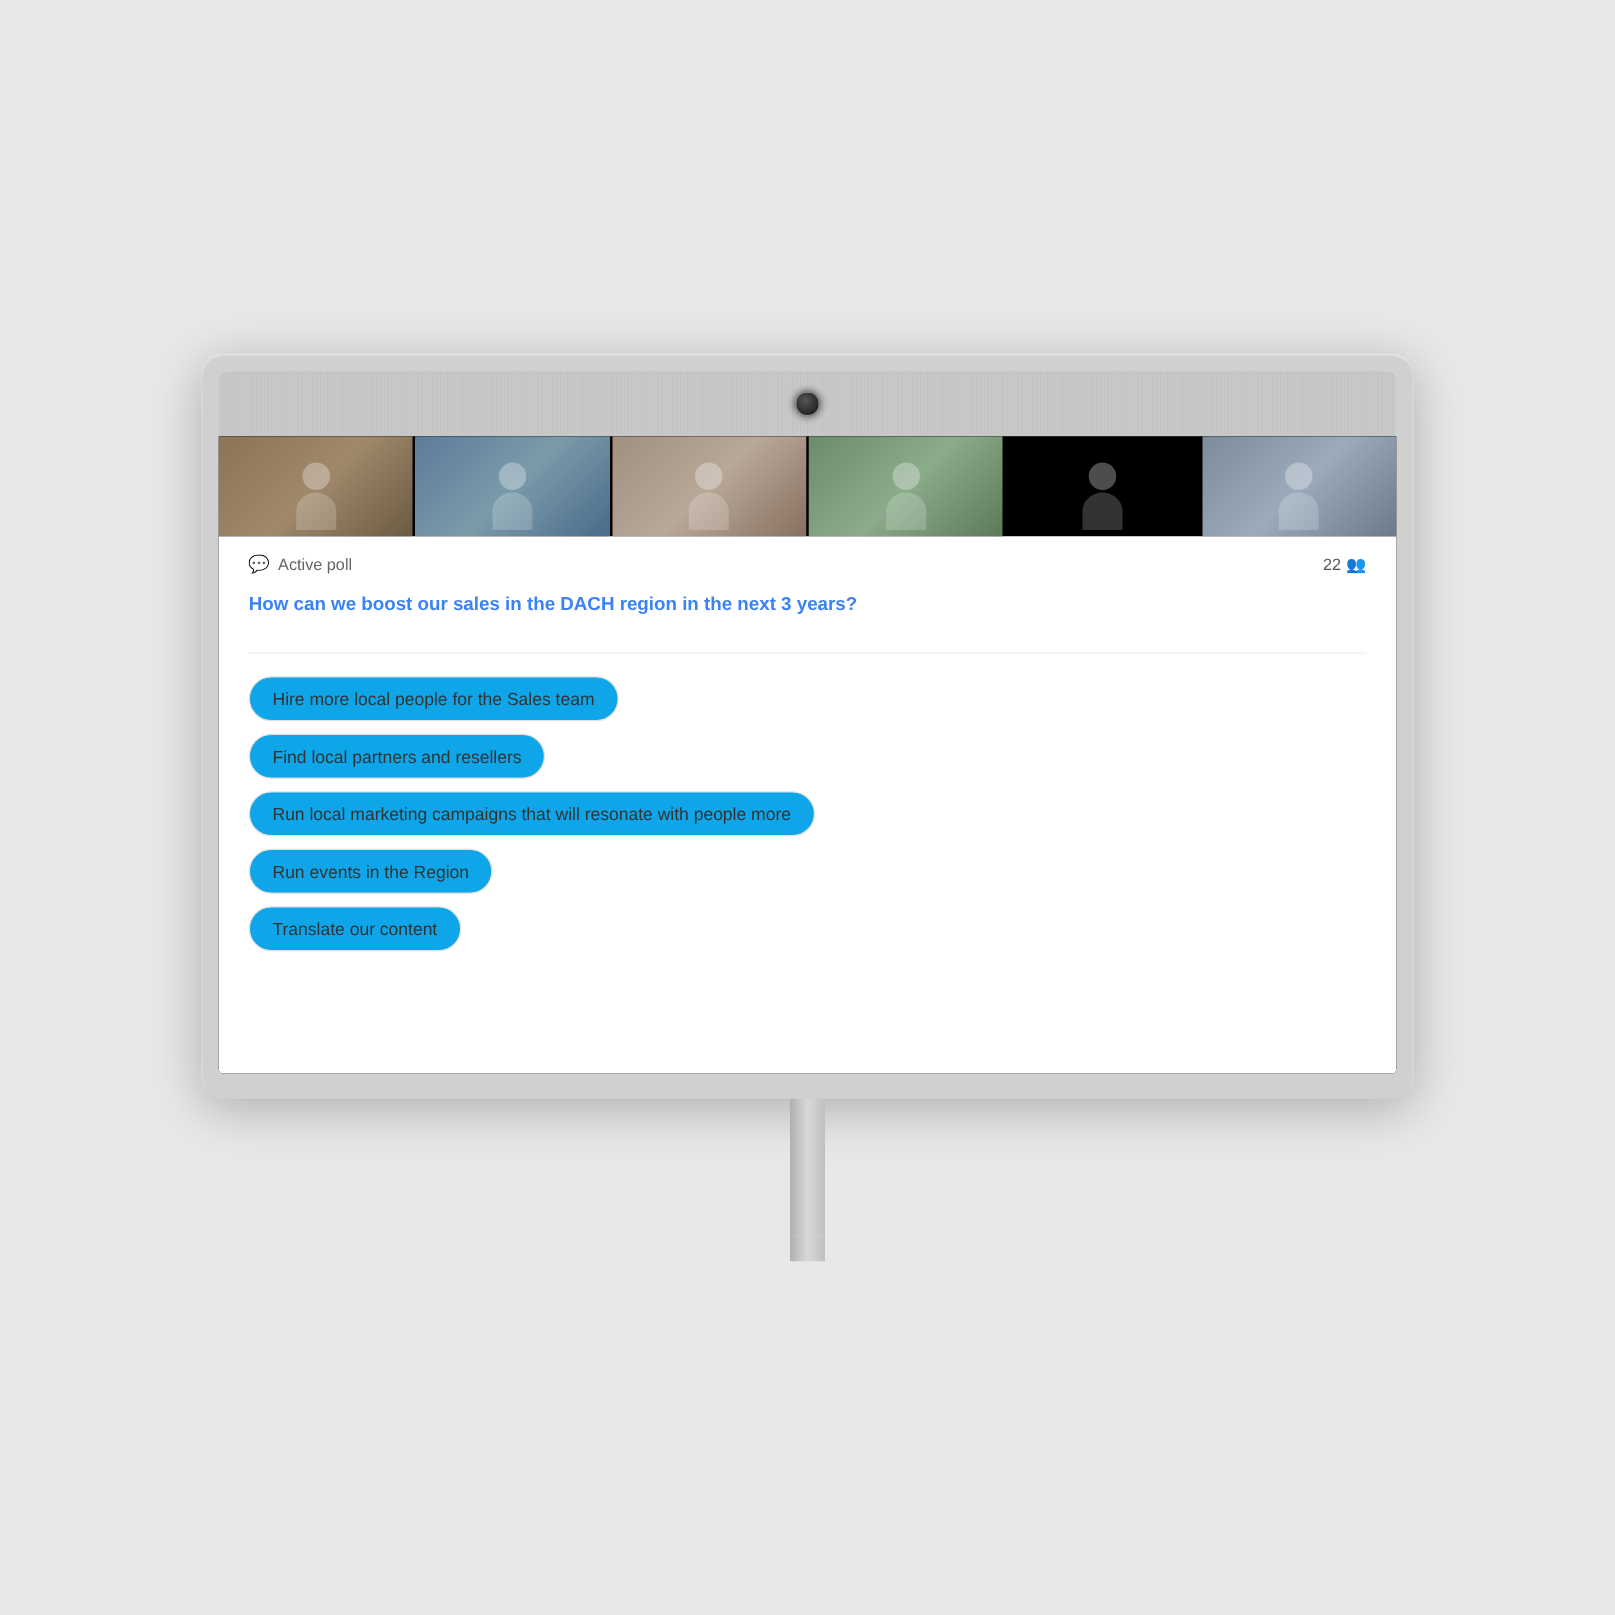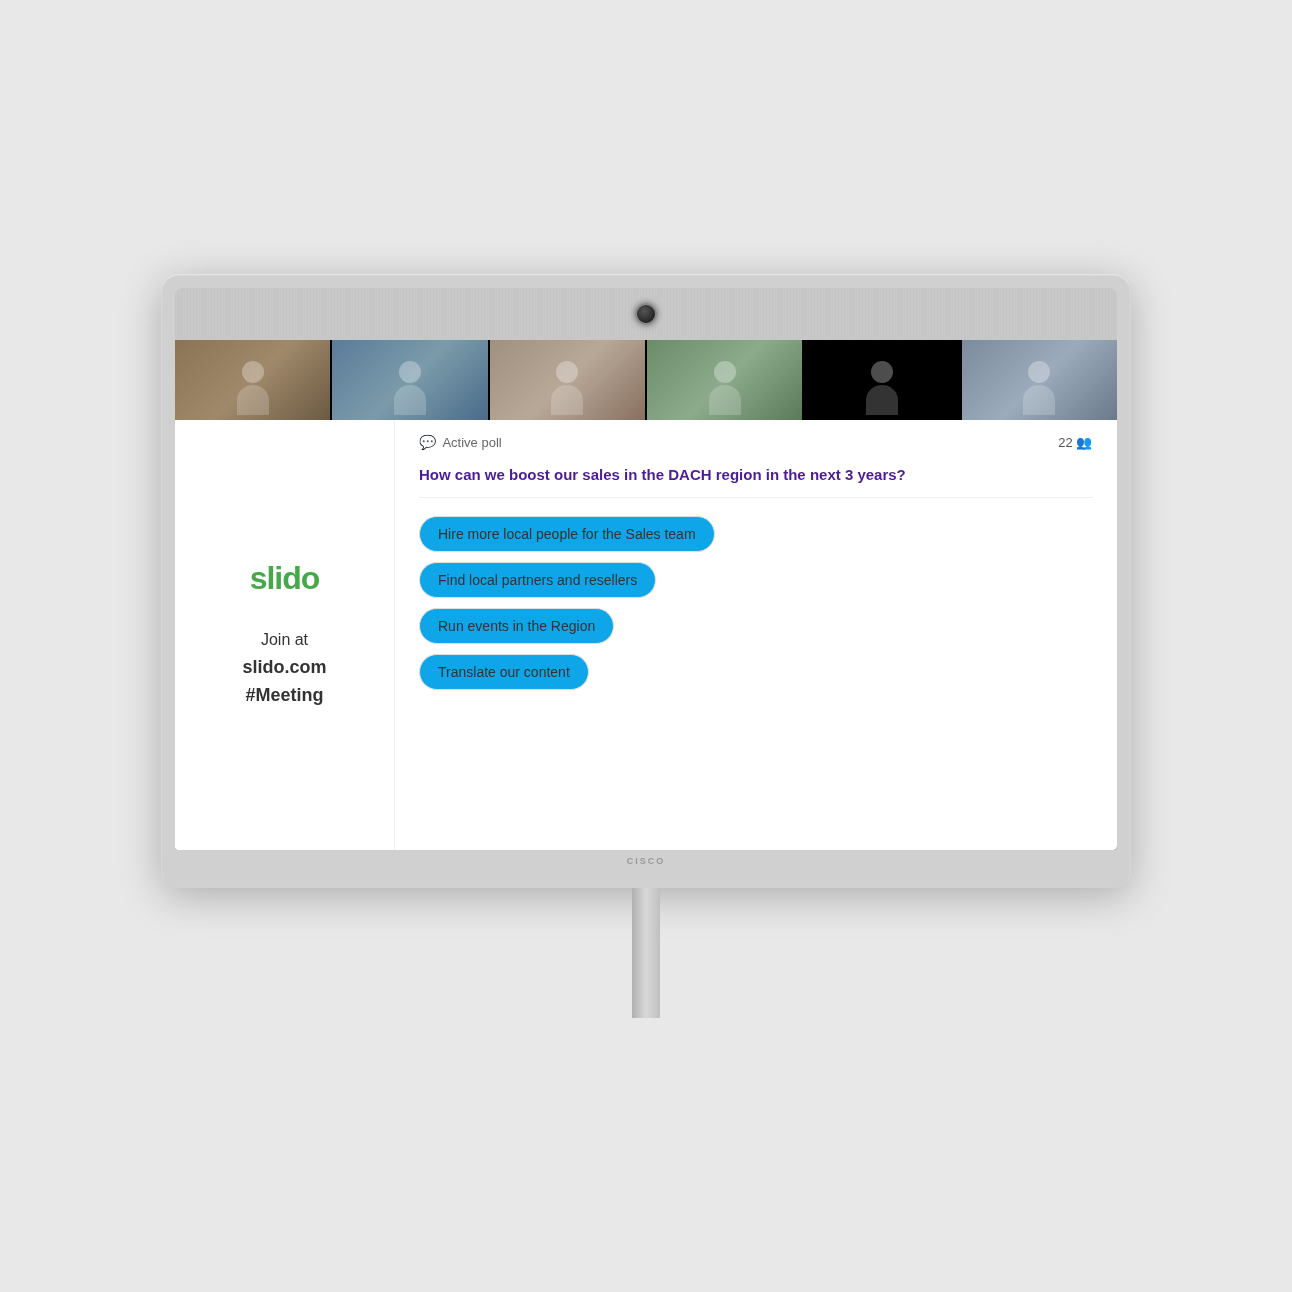--- a/index.html
+++ b/index.html
@@ -187,25 +187,25 @@
       display: flex;
       align-items: flex-start;
       gap: 4px;
       font-size: 13px;
       color: #555;
     }
 
     .poll-question {
       font-size: 15px;
       font-weight: 600;
-      color: #4c1d95;
+      color: #3b82f6;
       margin-bottom: 18px;
       line-height: 1.4;
       border-bottom: 1px solid #eee;
-      padding-bottom: 12px;
+      padding-bottom: 28px;
     }
 
     .options-list {
       display: flex;
       flex-direction: column;
       gap: 10px;
     }
 
     .option-item {
       display: inline-block;
@@ -302,52 +302,42 @@
           <div class="person">
             <div class="person-silhouette">
               <div class="person-head"></div>
               <div class="person-body"></div>
             </div>
           </div>
         </div>
       </div>
 
       <div class="content-area">
-        <div class="left-panel">
-          <div class="slido-logo">slido</div>
-          <div class="join-text">
-            <span>Join at</span>
-            <span class="domain">slido.com</span>
-            <span class="hashtag">#Meeting</span>
-          </div>
-        </div>
 
         <div class="right-panel">
           <div class="poll-header">
             <div class="active-poll-badge">
               <span class="poll-icon">💬</span>
               <span>Active poll</span>
             </div>
             <div class="participants-info">
               <span>22</span>
               <span>👥</span>
             </div>
           </div>
 
           <div class="poll-question">How can we boost our sales in the DACH region in the next 3 years?</div>
 
           <div class="options-list">
             <div class="option-item">Hire more local people for the Sales team</div>
             <div class="option-item">Find local partners and resellers</div>
+            <div class="option-item">Run local marketing campaigns that will resonate with people more</div>
             <div class="option-item">Run events in the Region</div>
             <div class="option-item">Translate our content</div>
           </div>
         </div>
       </div>
-    </div>
-    <div class="monitor-bottom">
-      <span class="cisco-logo">cisco</span>
     </div>
   </div>
 
   <div class="stand-neck"></div>
   <div class="stand-base"></div>
 </div>
 
 </body></html>

